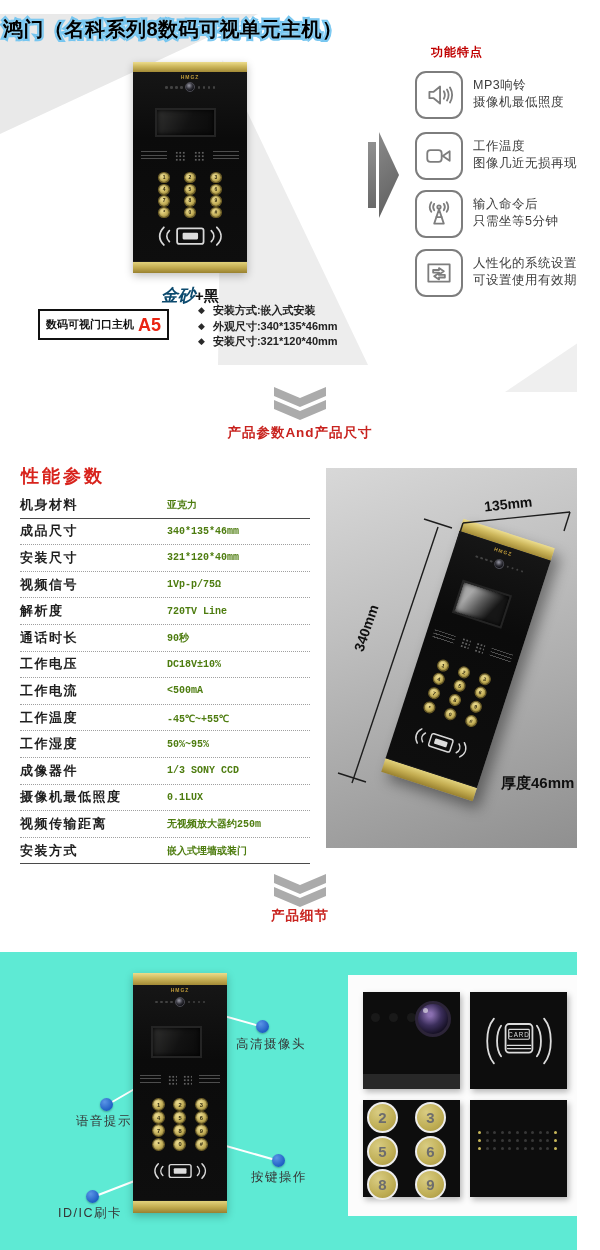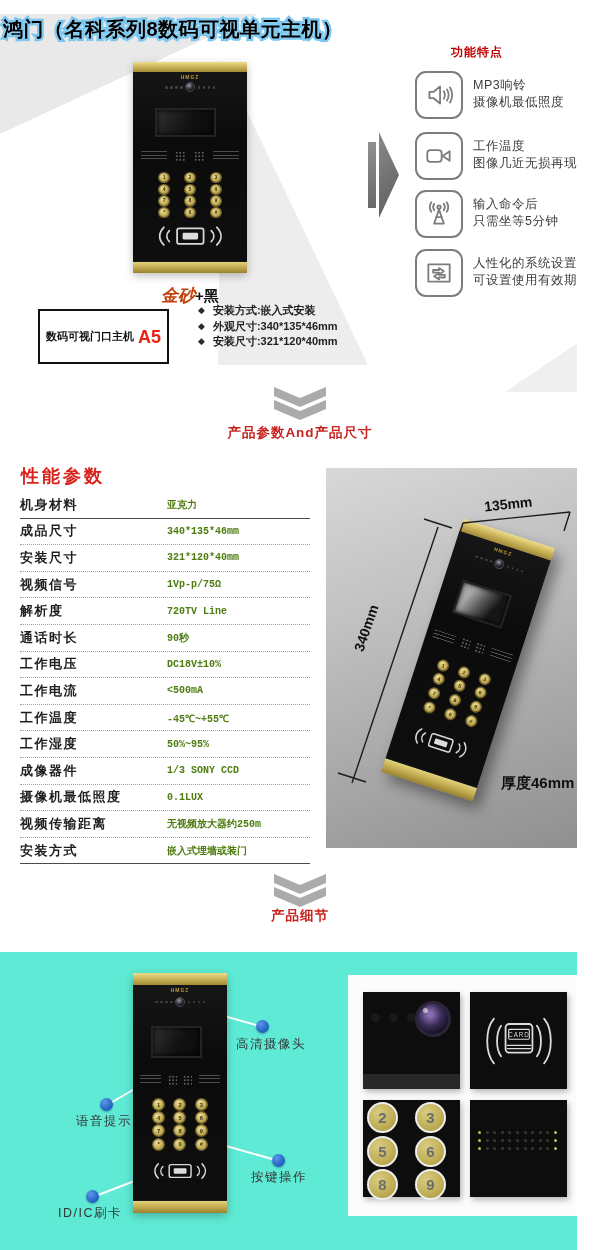--- a/index.html
+++ b/index.html
@@ -55,32 +55,32 @@
   .device .card-reader{position:absolute;top:81.5%;left:0;right:0;height:10%;
     display:flex;align-items:center;justify-content:center;}
   .device .card-reader svg{width:62%;}
   .device-hero{left:133px;top:62px;width:114px;height:211px;--key:9.5px;}
   .device-detail{left:133px;top:21px;width:94px;height:240px;--key:11px;}
   .device-tilt{left:94px;top:59px;width:96px;height:266px;--key:10px;
     transform:rotate(18deg);box-shadow:8px 6px 14px rgba(0,0,0,.4);}
   
   .variant-label{left:133px;top:284px;width:114px;text-align:center;white-space:nowrap;}
   .variant-gold{font-family:"Liberation Serif","DejaVu Serif",serif;font-style:italic;
-    font-weight:bold;font-size:17px;color:#c2410c;}
+    font-weight:bold;font-size:17px;color:#0c4a6e;}
   .variant-black{font-weight:bold;font-size:15px;color:#141414;}
   .model-box{left:38px;top:309px;height:27px;border:2px solid #111;background:#fff;
-    display:flex;align-items:center;padding:12px 6px;gap:4px;white-space:nowrap;}
+    display:flex;align-items:center;padding:0 6px;gap:4px;white-space:nowrap;}
   .model-name{font-size:11px;font-weight:bold;color:#111;}
   .model-code{font-size:18px;font-weight:bold;color:#ea2412;line-height:1;}
   .bullets{left:198px;top:303px;}
   .bullet{display:flex;align-items:center;height:15.5px;gap:8px;}
   .bullet .dia{font-size:9px;color:#2a2a2a;line-height:1;}
   .bullet .bt{font-size:11px;font-weight:bold;color:#222;white-space:nowrap;}
   
-  .features-title{left:416px;top:44px;width:122px;text-align:center;
+  .features-title{left:396px;top:44px;width:122px;text-align:center;
     font-size:12px;font-weight:bold;color:#c00000;letter-spacing:1px;}
   .ptr-bar{left:368px;top:142px;width:8px;height:66px;
     background:linear-gradient(180deg,#909090,#6a6a6a);}
   .ptr-tri{left:379px;top:132px;width:20px;height:86px;
     background:linear-gradient(135deg,#8a8a8a,#5c5c5c);
     clip-path:polygon(0 0,100% 50%,0 100%);}
   .feature-item .fi-box{position:absolute;left:415px;width:44px;height:44px;
     border:2px solid #7d7d7d;border-radius:11px;display:flex;align-items:center;justify-content:center;}
   .feature-item .fi-text{position:absolute;left:473px;width:125px;
     font-size:12.5px;color:#3d3d3d;line-height:17px;letter-spacing:0.5px;}

